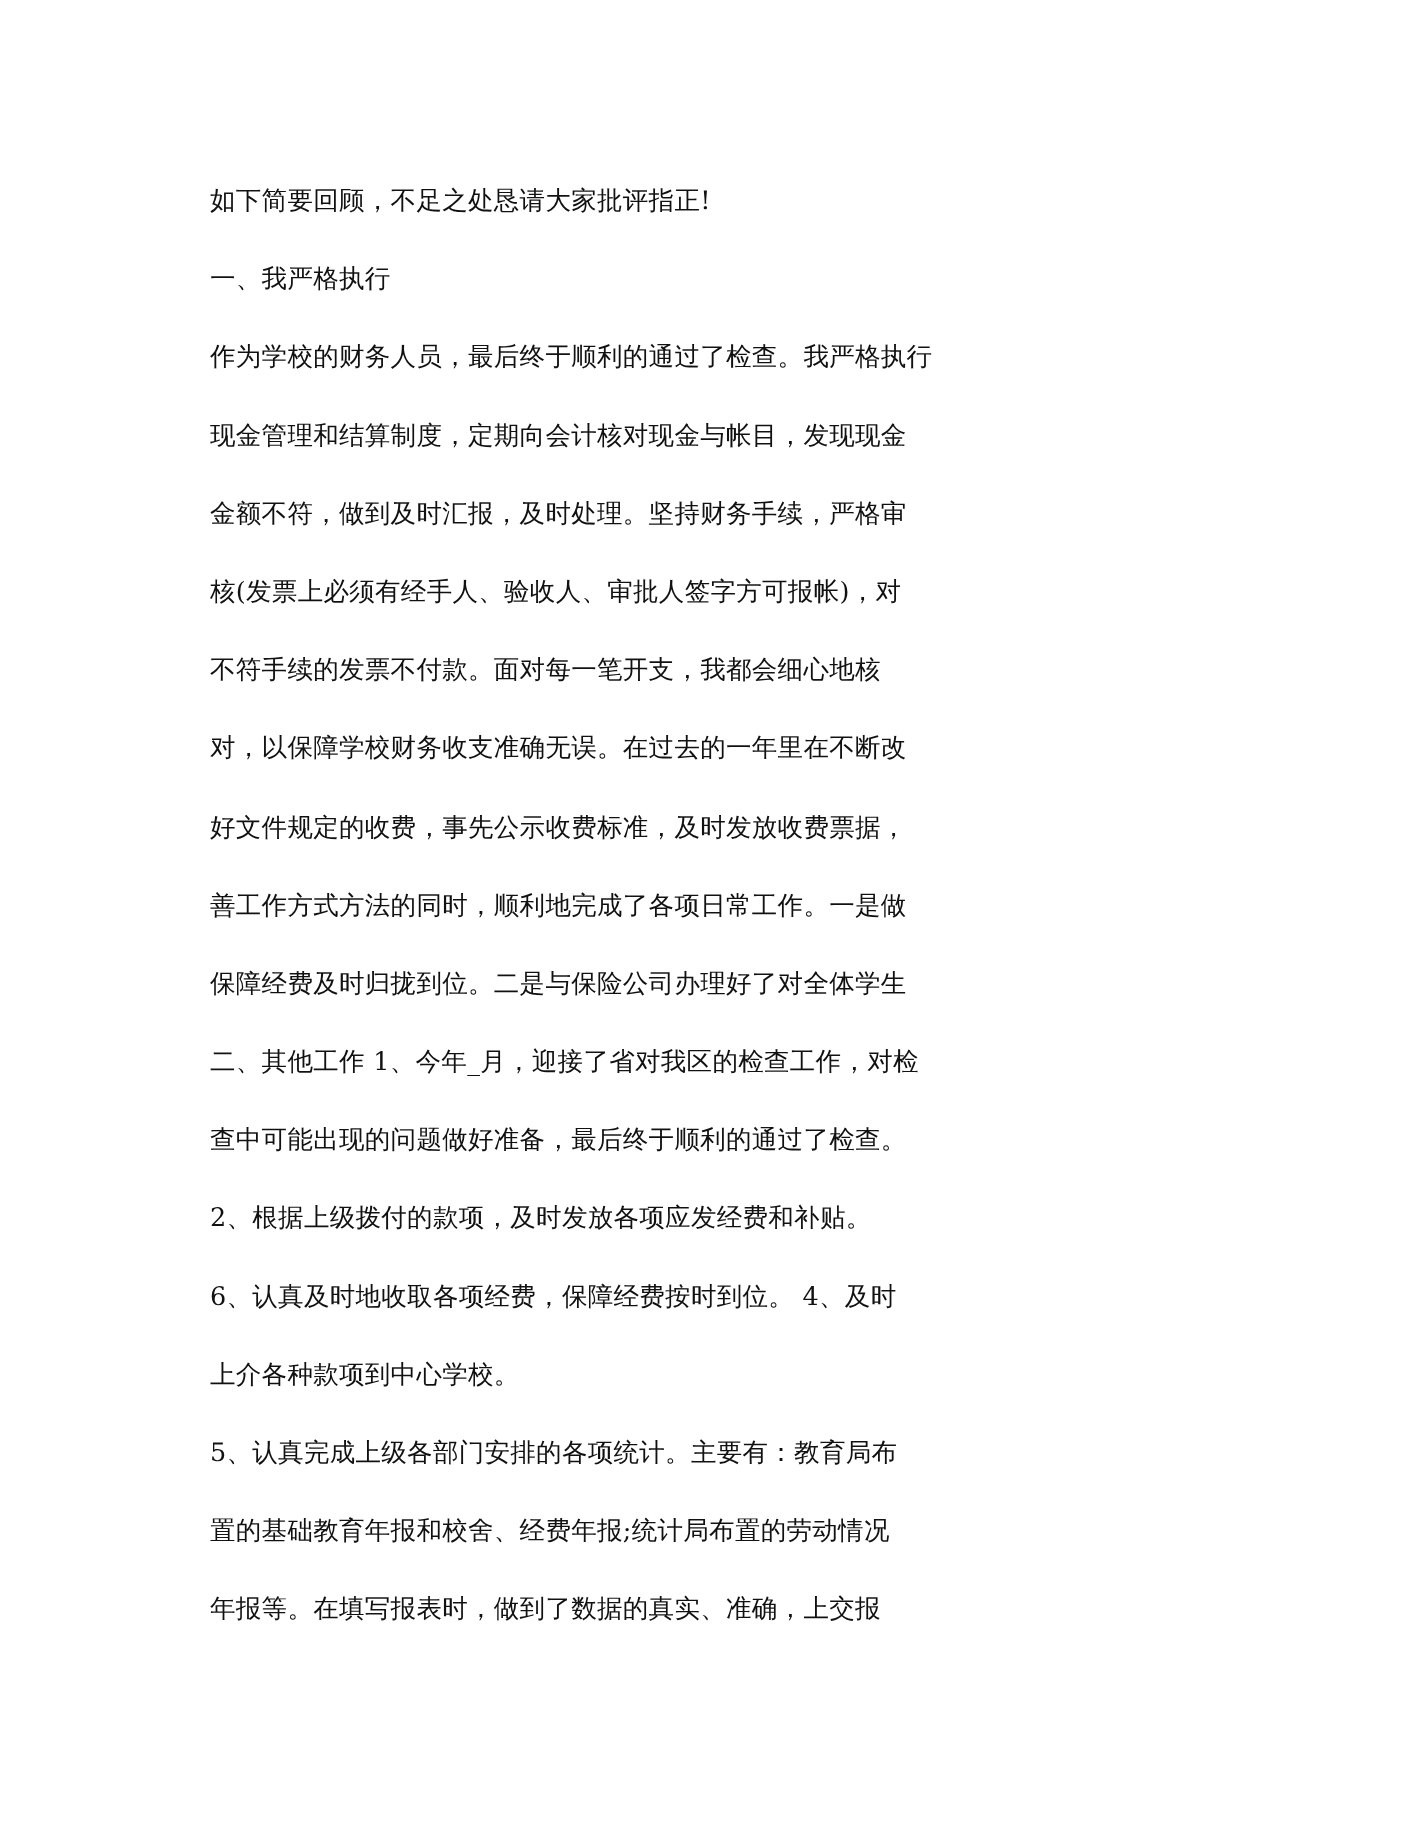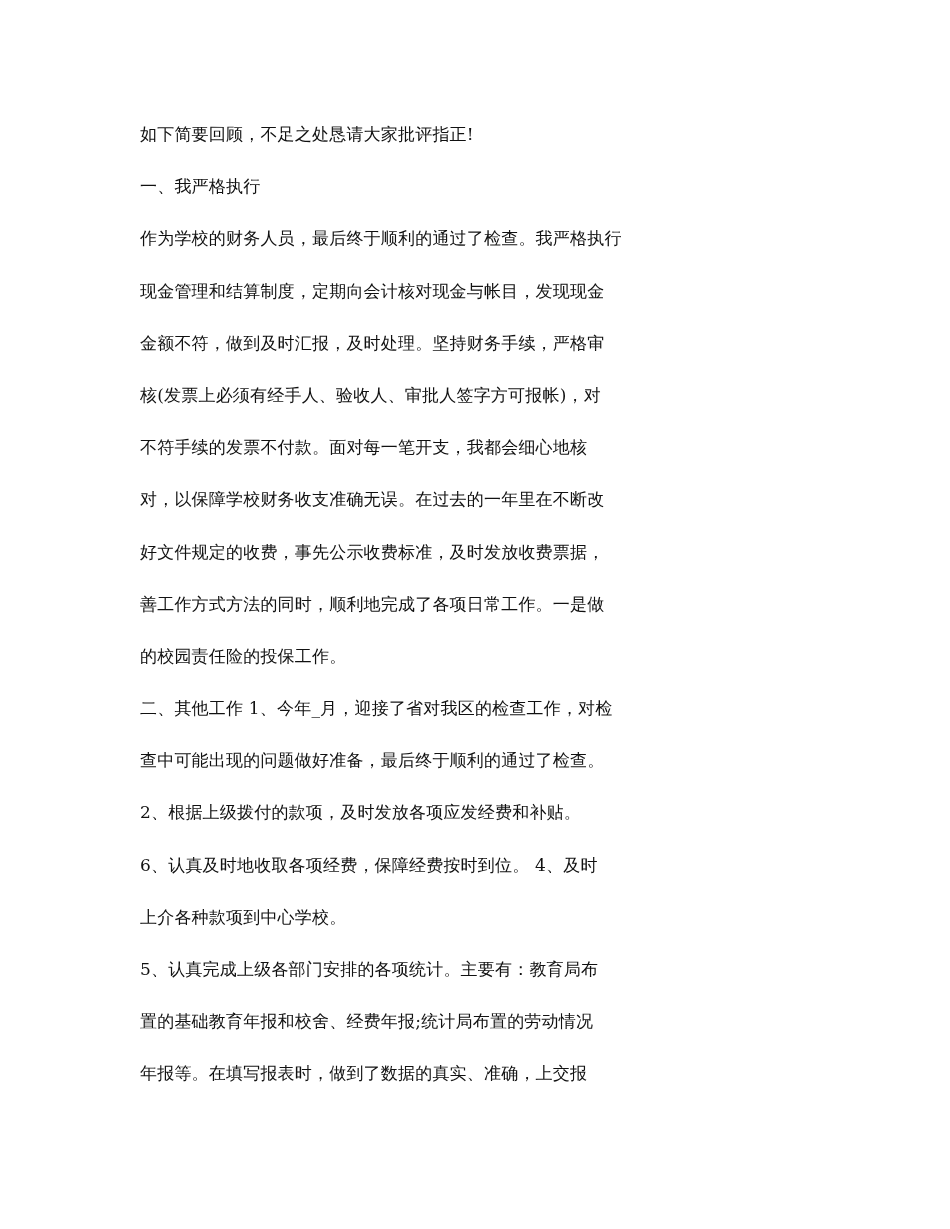--- a/index.html
+++ b/index.html
@@ -36,21 +36,21 @@
   <div class="line">如下简要回顾，不足之处恳请大家批评指正!</div>
   <div class="line">一、我严格执行</div>
   <div class="line">作为学校的财务人员，最后终于顺利的通过了检查。我严格执行</div>
   <div class="line">现金管理和结算制度，定期向会计核对现金与帐目，发现现金</div>
   <div class="line">金额不符，做到及时汇报，及时处理。坚持财务手续，严格审</div>
   <div class="line">核(发票上必须有经手人、验收人、审批人签字方可报帐)，对</div>
   <div class="line">不符手续的发票不付款。面对每一笔开支，我都会细心地核</div>
   <div class="line">对，以保障学校财务收支准确无误。在过去的一年里在不断改</div>
   <div class="line">好文件规定的收费，事先公示收费标准，及时发放收费票据，</div>
   <div class="line">善工作方式方法的同时，顺利地完成了各项日常工作。一是做</div>
-  <div class="line">的校园责任险的投保工作。</div>
+  <div class="line">保障经费及时归拢到位。二是与保险公司办理好了对全体学生</div>
   <div class="line">二、其他工作 1、今年_月，迎接了省对我区的检查工作，对检</div>
   <div class="line">查中可能出现的问题做好准备，最后终于顺利的通过了检查。</div>
   <div class="line">2、根据上级拨付的款项，及时发放各项应发经费和补贴。</div>
   <div class="line">6、认真及时地收取各项经费，保障经费按时到位。 4、及时</div>
   <div class="line">上介各种款项到中心学校。</div>
   <div class="line">5、认真完成上级各部门安排的各项统计。主要有：教育局布</div>
   <div class="line">置的基础教育年报和校舍、经费年报;统计局布置的劳动情况</div>
   <div class="line">年报等。在填写报表时，做到了数据的真实、准确，上交报</div>
 </div>
 

